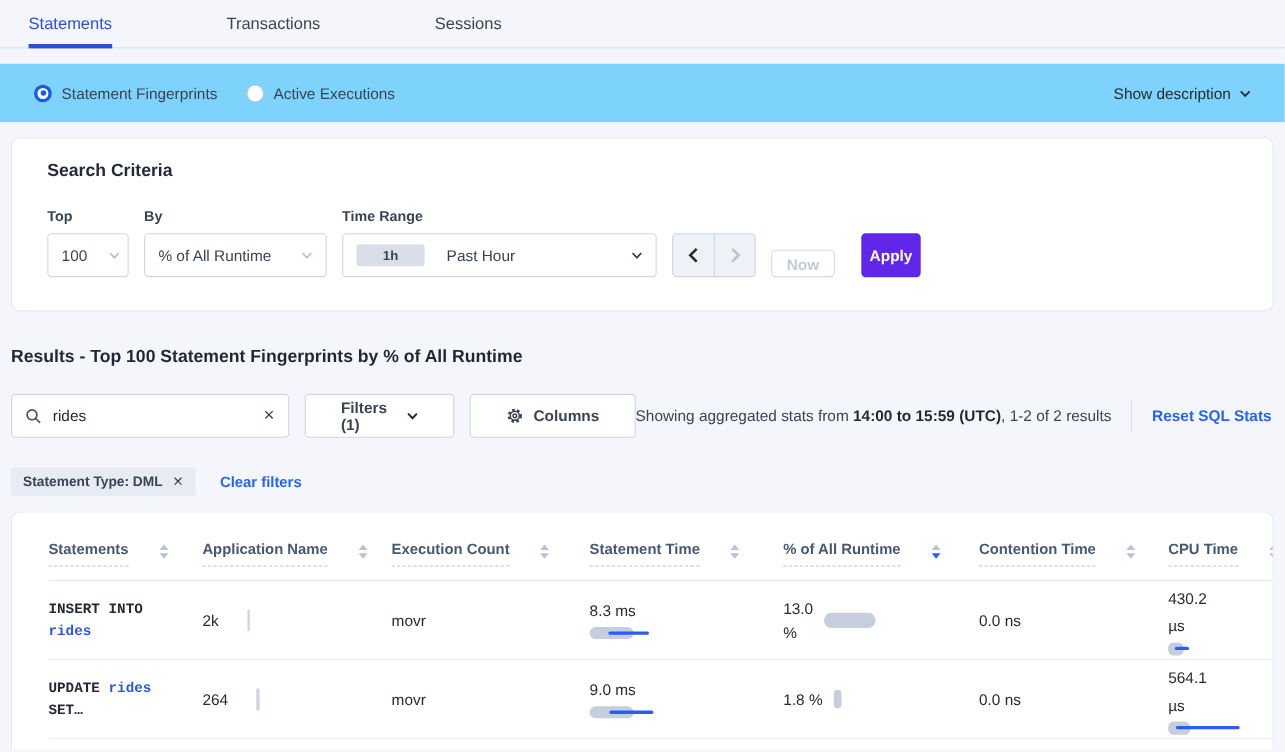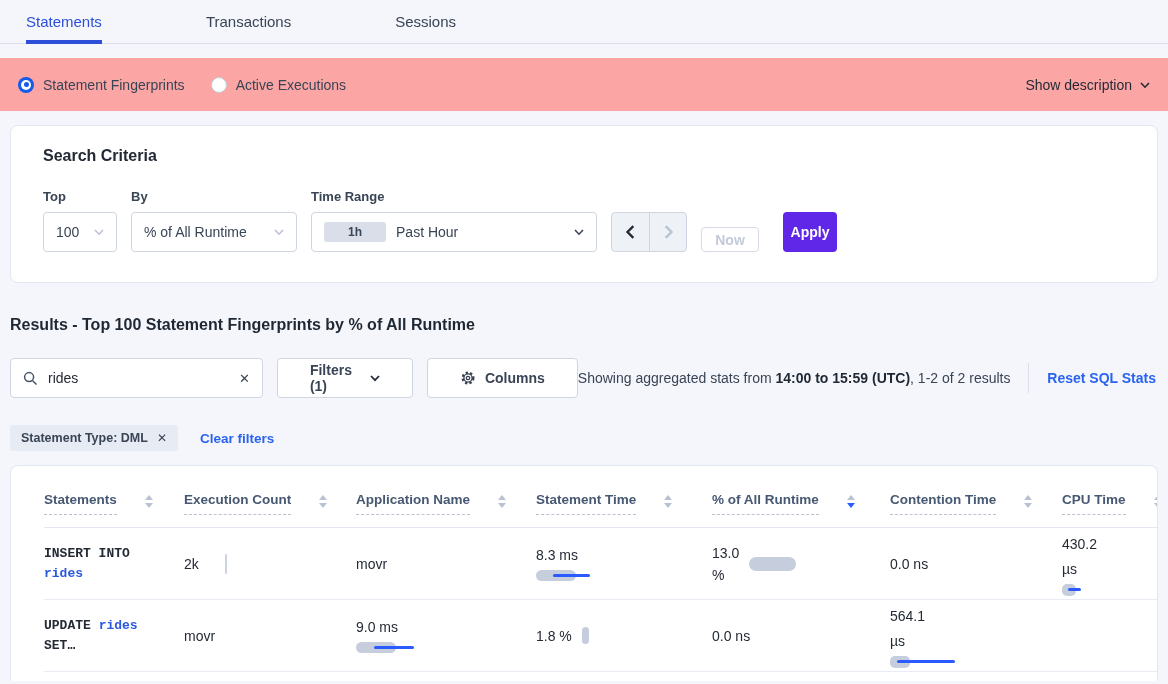--- a/index.html
+++ b/index.html
@@ -7,38 +7,38 @@
   body {
     font-family:"Liberation Sans","DejaVu Sans",sans-serif;
     background:#f4f6fb; color:#394455; font-size:14px;
   }
   
   .tabbar { display:flex; gap:0; padding:0 26px; border-bottom:1px solid #d9dfeb; }
   .tab { padding:13px 0 10px; margin-right:104px; font-size:15px; color:#394455; cursor:pointer;
          border-bottom:4px solid transparent; margin-bottom:-1px; }
   .tab.active { color:#2b50d7; border-bottom-color:#2b50d7; font-weight:400; }
   
-  .viewband { background:#fca5a5; margin-top:14px; height:53px; display:flex; align-items:center;
-              padding:0 18px; justify-content:space-between; }
+  .viewband { background:#7dd3fc; margin-top:14px; height:53px; display:flex; align-items:center;
+              padding:0 31px; justify-content:space-between; }
   .radios { display:flex; align-items:center; gap:26px; }
   .radio-opt { display:flex; align-items:center; gap:9px; cursor:pointer; font-size:14px; color:#394455; }
   .radio-outer { width:16px; height:16px; border-radius:50%; border:1px solid #c3cad8; background:#fff;
                  display:flex; align-items:center; justify-content:center; }
   .radio-outer.sel { border:none; background:#1759e8; }
   .radio-mid { width:10px; height:10px; border-radius:50%; background:#fff; display:flex; align-items:center; justify-content:center; }
   .radio-dot { width:5px; height:5px; border-radius:50%; background:#1759e8; }
   .showdesc { display:flex; align-items:center; gap:8px; font-size:14px; color:#242a35; cursor:pointer; }
   
   .card { background:#fff; border:1px solid #e3e8f0; border-radius:8px; margin:14px 10px 0; }
   .crit { padding:21px 32px 30px; }
   .crit-title { font-size:16px; font-weight:bold; color:#242a35; }
   .crit-row { display:flex; align-items:flex-end; margin-top:24px; gap:14px; }
   .field label { display:block; font-size:13px; font-weight:bold; color:#394455; margin-bottom:8px; }
   .select { height:40px; border:1px solid #cfd6e2; border-radius:4px; background:#fff; display:flex;
-            align-items:center; padding:0 12px; gap:10px; cursor:pointer; color:#394455; }
+            align-items:center; padding:0 12px; gap:20px; cursor:pointer; color:#394455; }
   .select .grow { flex:1; }
   .sel-top { width:74px; }
   .sel-by { width:166px; }
   .sel-time { width:286px; }
   .badge-1h { background:#d9dee9; border-radius:3px; font-size:12px; font-weight:bold; padding:3px 24px; color:#394455; }
   .chev { width:10px; height:10px; flex:none; }
   .arrowgroup { display:flex; border:1px solid #cfd6e2; border-radius:4px; overflow:hidden; background:#eef1f6; }
   .arrowbtn { width:37px; height:38px; display:flex; align-items:center; justify-content:center; cursor:pointer; }
   .arrowbtn + .arrowbtn { border-left:1px solid #cfd6e2; }
   .btn-now { height:25px; width:58px; background:#fff; border:1px solid #d6dbe7; border-radius:4px;
@@ -212,28 +212,28 @@
 <div class="tablecard">
   <div class="tgrid thead">
     <div class="th">
       <span class="lbl">Statements</span>
       <span class="sort">
           <span class="tri-up"></span>
           <span class="tri-dn"></span>
         </span>
     </div>
     <div class="th">
+      <span class="lbl">Application Name</span>
+      <span class="sort">
+          <span class="tri-up"></span>
+          <span class="tri-dn"></span>
+        </span>
+    </div>
+    <div class="th">
       <span class="lbl">Execution Count</span>
-      <span class="sort">
-          <span class="tri-up"></span>
-          <span class="tri-dn"></span>
-        </span>
-    </div>
-    <div class="th">
-      <span class="lbl">Application Name</span>
       <span class="sort">
           <span class="tri-up"></span>
           <span class="tri-dn"></span>
         </span>
     </div>
     <div class="th">
       <span class="lbl">Statement Time</span>
       <span class="sort">
           <span class="tri-up"></span>
           <span class="tri-dn"></span>
@@ -292,20 +292,24 @@
       </div>
     </div>
   </div>
 
   <div class="tgrid trow">
     <div class="sqlcell">
       <span>UPDATE</span>
       <a class="sql-link">rides</a><br>
       <span>SET…</span>
     </div>
+    <div class="countcell">
+      <span>264</span>
+      <span class="vtick"></span>
+    </div>
     <div class="num">movr</div>
     <div>
       <div class="num">9.0 ms</div>
       <div class="barwrap" style="width:40px">
         <div class="hbar" style="width:40px"></div>
         <div class="stripe" style="left:18px;width:40px"></div>
       </div>
     </div>
     <div class="pctcell">
       <div class="pcttext">1.8 %</div>

